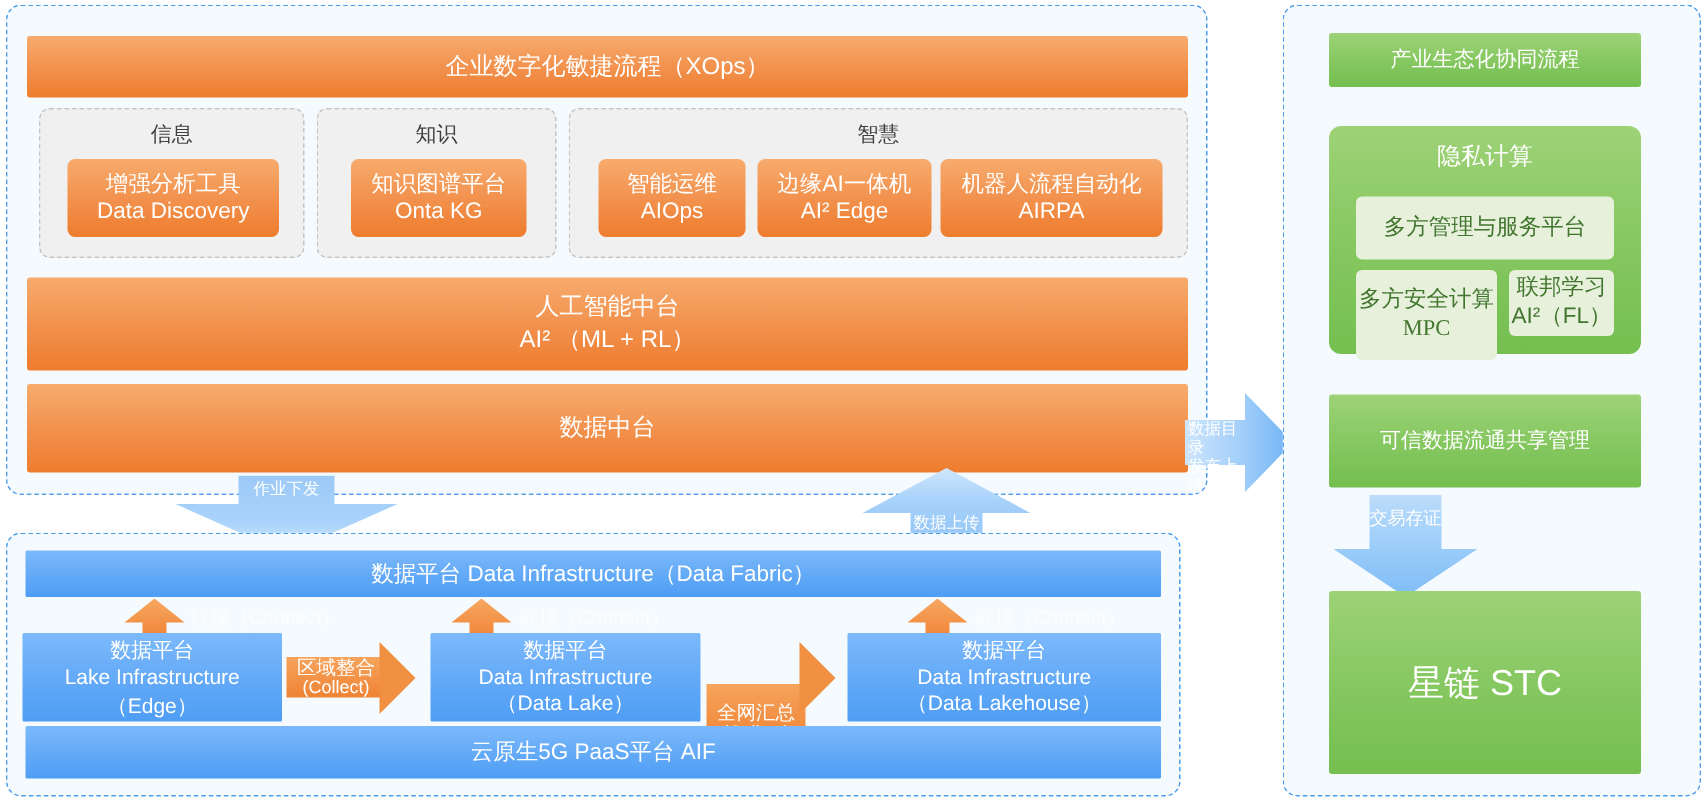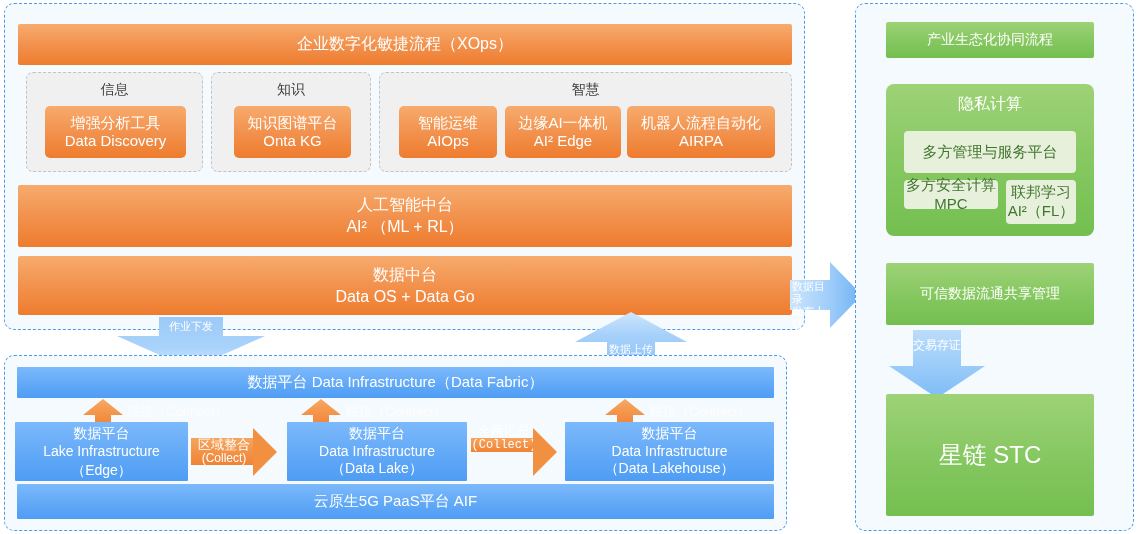--- a/index.html
+++ b/index.html
@@ -162,21 +162,20 @@
       </div>
     </div>
 
     <div class="orange-bar" style="left:13px; top:181px; width:774px; height:62px;">
       <span style="font-size:16px;line-height:1.35">人工智能中台</span>
       <span class="line2" style="font-size:16px;line-height:1.35">AI²  （ML + RL）</span>
     </div>
 
     <div class="orange-bar" style="left:13px; top:252px; width:774px; height:59px;">
       <span style="font-size:16px;line-height:1.35">数据中台</span>
-      <span class="line2" style="font-size:16px;line-height:1.35">Data OS + Data Go</span>
     </div>
   </div>
 
   <div class="arrow" style="left:117px; top:317px; width:148px; height:52px;">
     <svg width="148" height="52" viewBox="0 0 148 52">
       <defs>
         <linearGradient id="gdown1" x1="0" y1="0" x2="0" y2="1">
           <stop offset="0%" stop-color="#9cc9f7"></stop>
           <stop offset="60%" stop-color="#a9d3fb"></stop>
           <stop offset="100%" stop-color="#d7ebfd"></stop>
@@ -252,21 +251,21 @@
 
     <div class="collect-arrow" style="left:186px; top:72px; width:95px; height:47px;">
       <div class="collect-body" style="left:0; top:10px; width:66px; height:27px;">
         <span class="collect-l1">区域整合</span>
         <span class="collect-l2">(Collect)</span>
       </div>
       <div class="collect-head" style="left:62px; top:0;"></div>
     </div>
 
     <div class="collect-arrow" style="left:466px; top:72px; width:95px; height:47px;">
-      <div class="collect-body" style="left:0; top:10px; width:66px; height:14px;font-family:Liberation Mono, monospace;">
+      <div class="collect-body" style="left:0; top:28px; width:66px; height:39px;">
         <span class="collect-l1">全网汇总</span>
         <span class="collect-l2">(Collect)</span>
       </div>
       <div class="collect-head" style="left:62px; top:0;"></div>
     </div>
 
     <div class="blue-bar" style="left:12px; top:128px; width:757px; height:35px; font-size:15px;">
       <span>云原生5G PaaS平台 AIF</span>
     </div>
   </div>
@@ -292,21 +291,21 @@
       <span>产业生态化协同流程</span>
     </div>
 
     <div class="green-bar" style="left:30px; top:80px; width:208px; height:152px; border-radius:8px; justify-content:flex-start;">
       <div style="margin-top:10px; font-size:16px;">隐私计算</div>
 
       <div class="pale-green-box" style="left:18px; top:47px; width:172px; height:42px;">
         <span>多方管理与服务平台</span>
       </div>
 
-      <div class="pale-green-box" style="left:18px; top:96px; width:94px; height:29px;">
+      <div class="pale-green-box" style="left:18px; top:96px; width:94px; height:60px;font-family:Liberation Serif, serif;">
         <span>多方安全计算</span>
         <span class="line2">MPC</span>
       </div>
 
       <div class="pale-green-box" style="left:120px; top:96px; width:70px; height:44px;">
         <span>联邦学习</span>
         <span class="line2">AI²（FL）</span>
       </div>
     </div>
 

